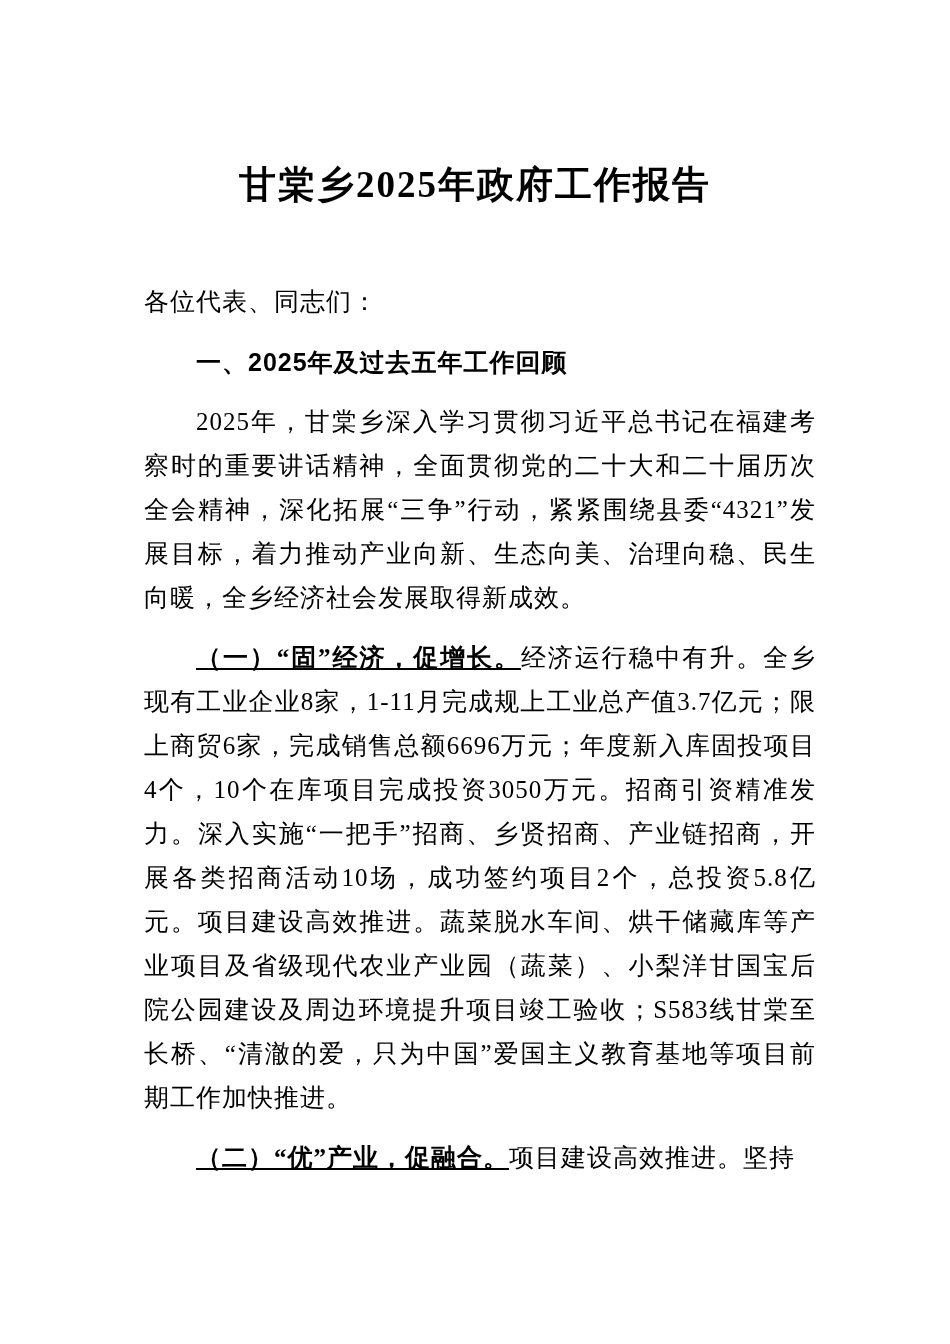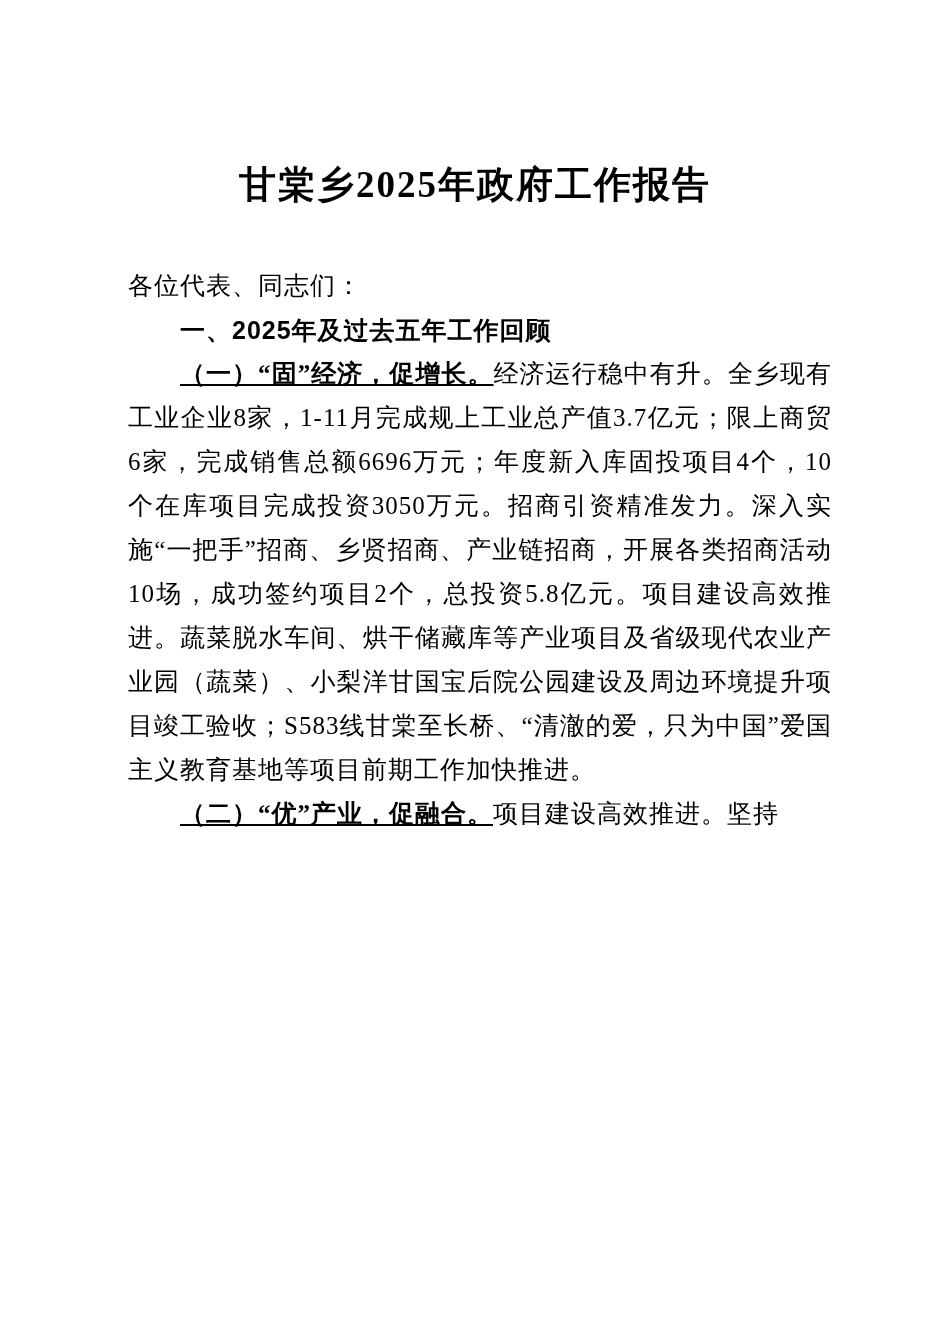--- a/index.html
+++ b/index.html
@@ -28,21 +28,21 @@
     letter-spacing: 2px;
     font-family: "Liberation Serif", "DejaVu Serif", serif;
   }
   .content {
     position: absolute;
     left: 128px;
     top: 264px;
     width: 704px;
   }
   .content p {
-    margin: 0;
+    margin: 16px;
     padding: 0;
     font-size: 25px;
     line-height: 44px;
     text-align: justify;
     letter-spacing: 1px;
   }
   .indent {
     text-indent: 52px;
   }
   .sec-heading {
@@ -62,19 +62,20 @@
 
   <div class="doc-title">甘棠乡2025年政府工作报告</div>
 
   <div class="content">
 
     <p>各位代表、同志们：</p>
 
 
     <p class="indent sec-heading">一、2025年及过去五年工作回顾</p>
 
+    <p class="indent">2025年，甘棠乡深入学习贯彻习近平总书记在福建考察时的重要讲话精神，全面贯彻党的二十大和二十届历次全会精神，深化拓展“三争”行动，紧紧围绕县委“4321”发展目标，着力推动产业向新、生态向美、治理向稳、民生向暖，全乡经济社会发展取得新成效。</p>
 
     <p class="indent"><span class="lead">（一）“固”经济，促增长。</span><span>经济运行稳中有升。全乡现有工业企业8家，1-11月完成规上工业总产值3.7亿元；限上商贸6家，完成销售总额6696万元；年度新入库固投项目4个，10个在库项目完成投资3050万元。招商引资精准发力。深入实施“一把手”招商、乡贤招商、产业链招商，开展各类招商活动10场，成功签约项目2个，总投资5.8亿元。项目建设高效推进。蔬菜脱水车间、烘干储藏库等产业项目及省级现代农业产业园（蔬菜）、小梨洋甘国宝后院公园建设及周边环境提升项目竣工验收；S583线甘棠至长桥、“清澈的爱，只为中国”爱国主义教育基地等项目前期工作加快推进。</span></p>
 
     <p class="indent"><span class="lead">（二）“优”产业，促融合。</span><span>项目建设高效推进。坚持</span></p>
 
   </div>
 </div>
 
 </body></html>

